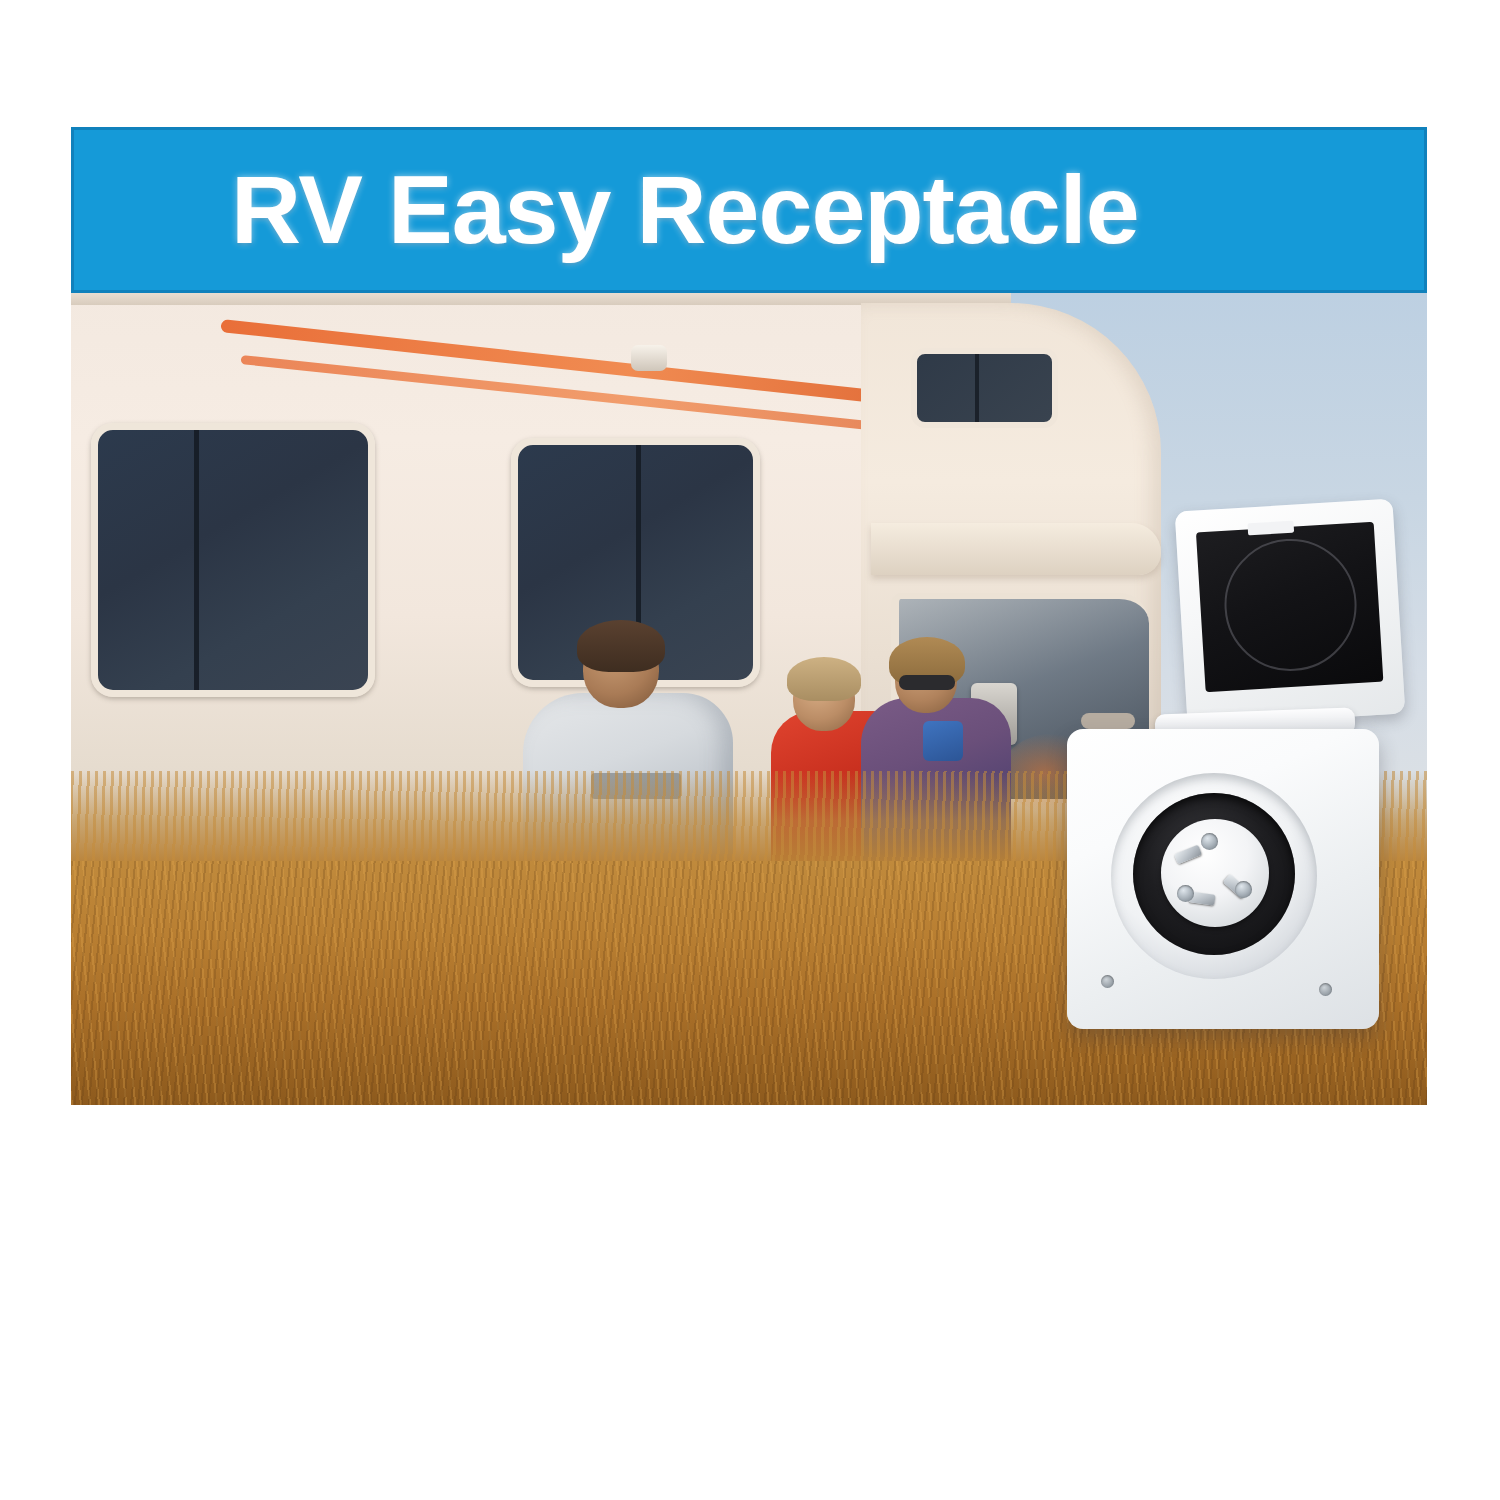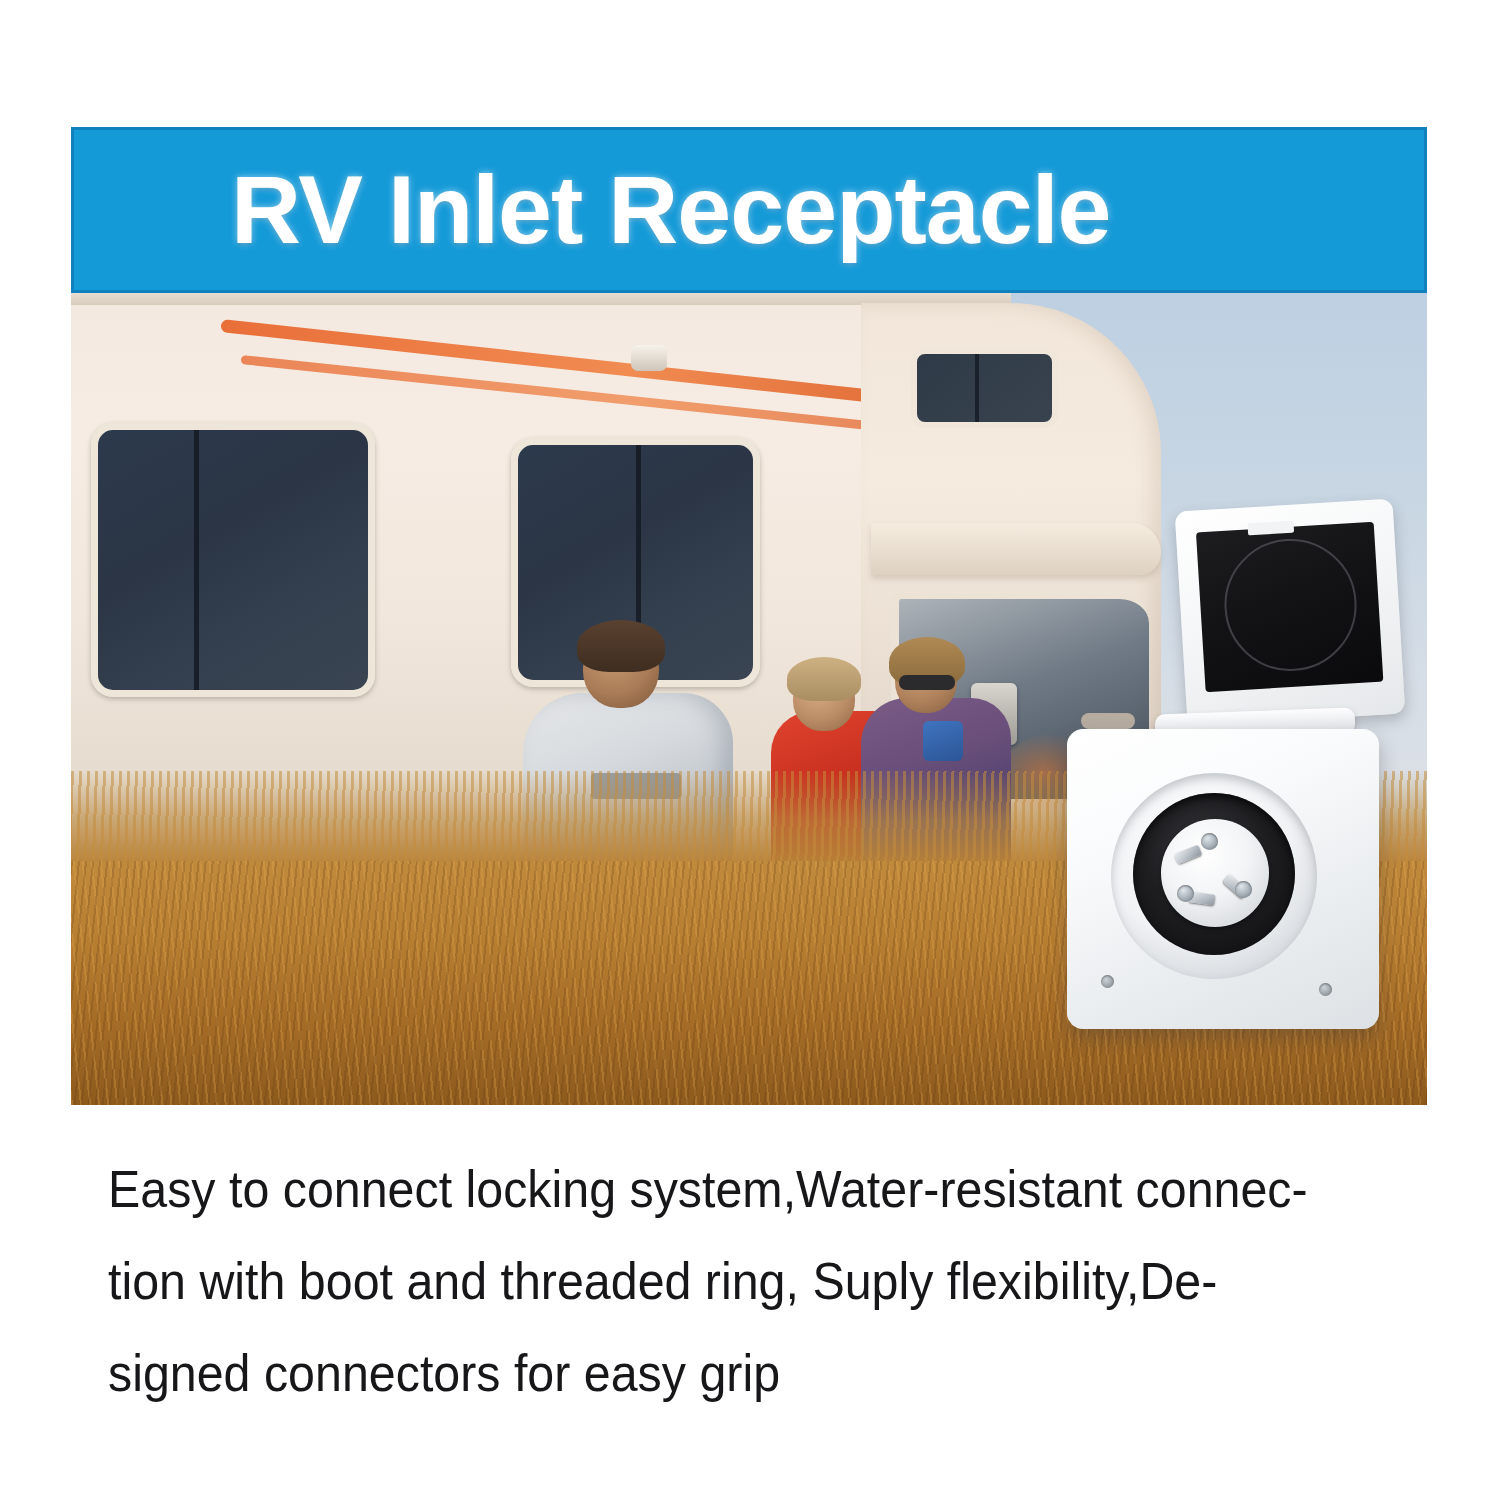--- a/index.html
+++ b/index.html
@@ -543,21 +543,21 @@
     transform-origin: left center;
   }
 </style>
 </head>
 <body>
 
 <div id="page">
 
   <div class="banner">
     <div class="banner-inner-edge"></div>
-    <div class="banner-title">RV Inlet Receptacle</div>
+    <div class="banner-title">RV Easy Receptacle</div>
   </div>
 
   <div class="photo">
 
     <div class="sky"></div>
     <div class="horizon"></div>
 
     <div class="rv-body"></div>
     <div class="rv-roofline"></div>
     <div class="rv-skirt-shadow"></div>
@@ -652,19 +652,14 @@
             <div class="screw screw-1"></div>
             <div class="screw screw-2"></div>
             <div class="screw screw-3"></div>
           </div>
         </div>
       </div>
     </div>
 
   </div>
 
-  <div class="body-text">
-    <div class="body-line">Easy to connect locking system,Water-resistant connec-</div>
-    <div class="body-line">tion with boot and threaded ring, Suply flexibility,De-</div>
-    <div class="body-line">signed connectors for easy grip</div>
-  </div>
 
 </div>
 
 </body></html>

